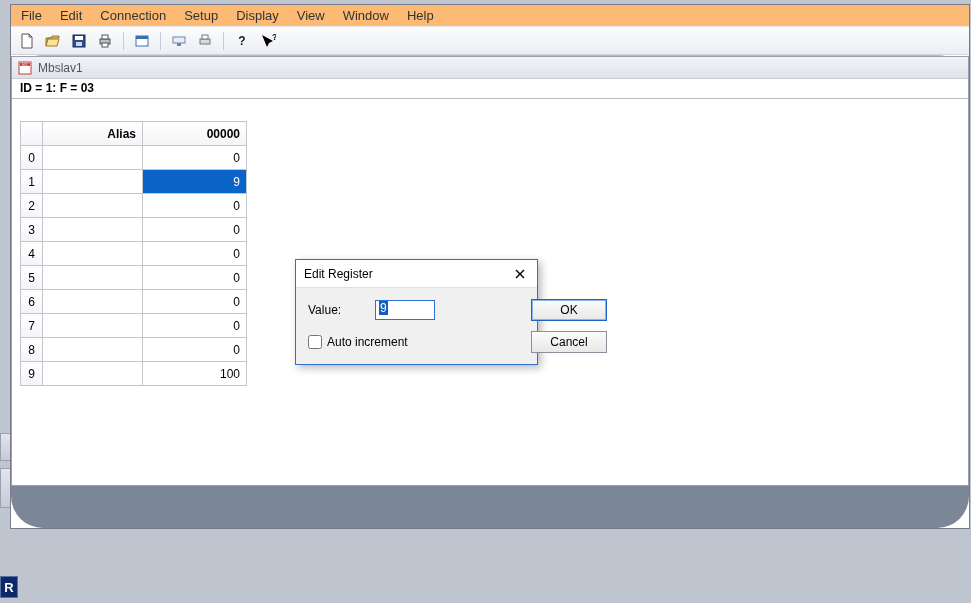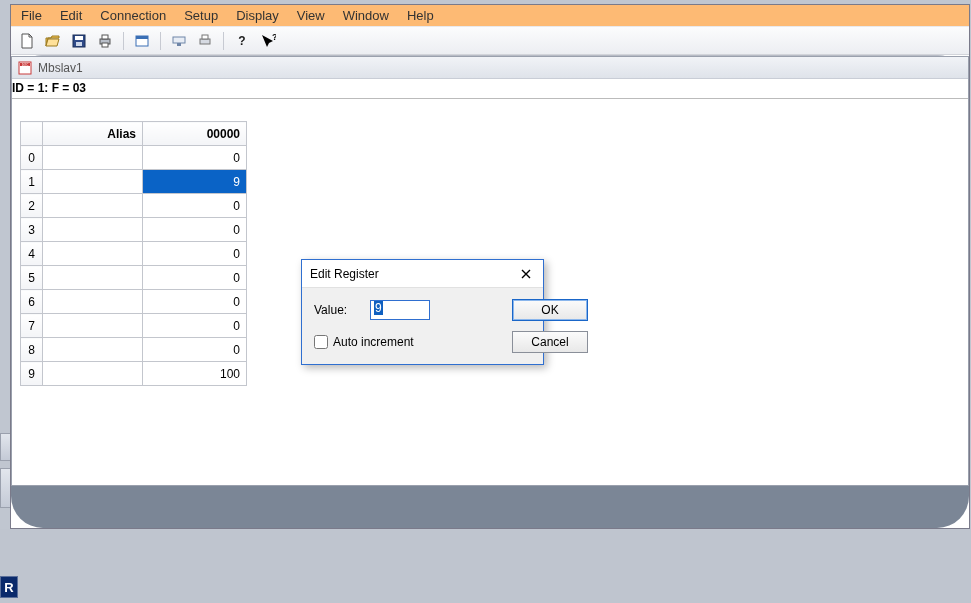--- a/index.html
+++ b/index.html
@@ -84,21 +84,21 @@
     display: flex; align-items: center;
     padding: 0 5px;
     color: #555;
     font-size: 12px;
   }
   .child-icon { width:16px;height:16px;margin-right:5px; }
   .status-line {
     height: 20px;
     font-weight: bold;
     font-size: 12px;
-    padding: 2px 0;
+    padding: 2px 8px;
     border-bottom: 1px solid #bbb;
     color: #000;
   }
   .grid-area {
     flex:1;
     padding-top: 22px;
     overflow: hidden;
   }
   table.reg {
     border-collapse: collapse;
@@ -124,21 +124,21 @@
   }
   .col-alias { width: 100px; text-align: right; padding-right: 6px; }
   .col-val   { width: 104px; text-align: right; padding-right: 6px; padding-left: 47px; }
   td.sel {
     background: #0a63c6 !important;
     color: #fff;
   }
   
   .dialog {
     position: absolute;
-    left: 290px; top: 203px;
+    left: 284px; top: 203px;
     width: 243px; height: 106px;
     background: #f0f0f0;
     border: 1px solid #2f6fd0;
     box-shadow: 3px 3px 8px rgba(0,0,0,.28);
     display: flex; flex-direction: column;
   }
   .dlg-title {
     height: 28px;
     background: #fff;
     border-bottom: 1px solid #e1e1e1;
@@ -152,21 +152,21 @@
     width: 18px; height: 18px;
     display:flex;align-items:center;justify-content:center;
     font-size: 13px;
   }
   .dlg-body {
     flex:1;
     padding: 10px 0 10px 12px;
     display: grid;
     grid-template-columns: 44px 64px 1fr 77px;
     grid-template-rows: 24px 24px;
-    gap: 8px 12px;
+    gap: 8px 23px;
     align-items: center;
     font-size: 12px;
     color: #000;
   }
   .dlg-body .lbl { }
   .val-input {
     width: 60px; height: 20px;
     border: 1px solid #2f6fd0;
     font-size: 12px;
     padding: 0 3px;

